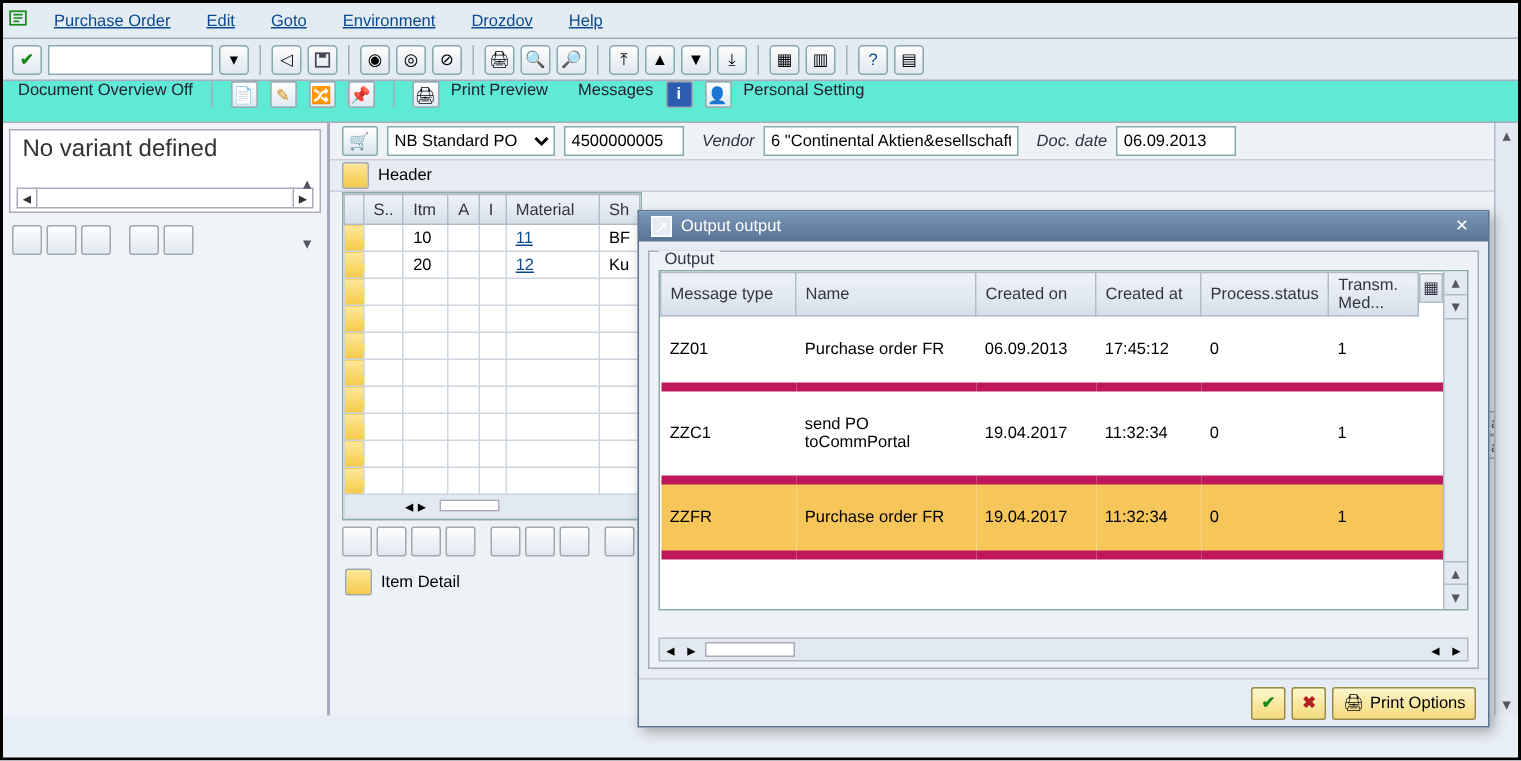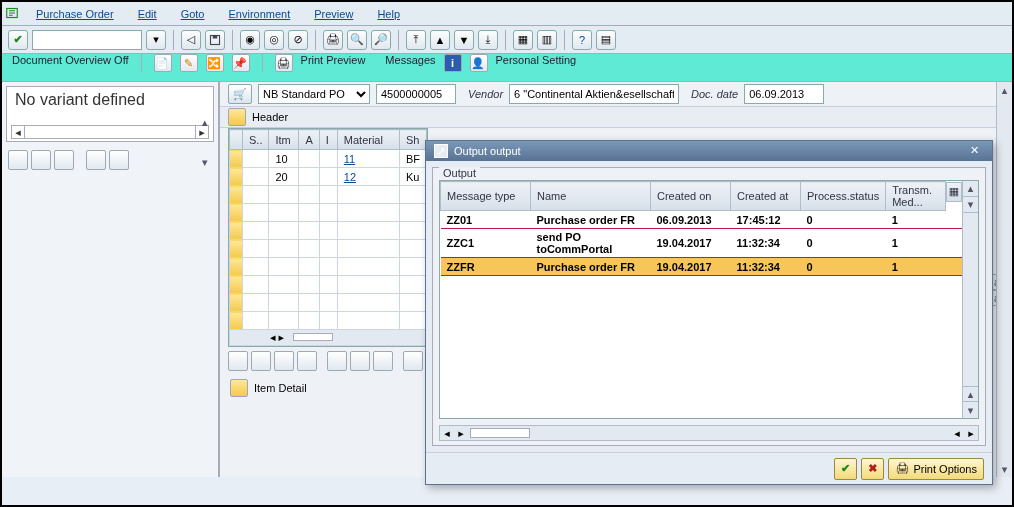--- a/index.html
+++ b/index.html
@@ -65,24 +65,24 @@
   .item-detail { display:flex; align-items:center; gap:6px; padding:4px 10px; }
   .item-detail .fold { width:18px; height:18px; border:1px solid #a0a8b0; border-radius:2px; background:linear-gradient(#ffe89a,#f5c94a);}
 
   
   .popup { position:absolute; left:423px; top:138px; width:568px; height:345px; border:1px solid #5b7390; background:#e6ecf3; box-shadow: 3px 3px 8px rgba(0,0,0,0.3); display:flex; flex-direction:column;}
   .popup .pt { height:20px; background: linear-gradient(#7b98b8,#587294); color:#fff; display:flex; align-items:center; padding:0 8px; justify-content:space-between;}
   .popup .pt .sq { width:14px; height:14px; background:#e6ecf3; border:1px solid #fff; display:flex; align-items:center; justify-content:center;}
   .popup .pt .cls { width:14px; height:14px; cursor:pointer; color:#fff; }
   .popup .grp { margin:6px; border:1px solid #aab; flex:1; background:#eef2f7; position:relative; display:flex; flex-direction:column;}
   .popup .grp .gl { position:relative; top:-1px; left:6px; background:#eef2f7; padding:0 4px; color:#334; width:fit-content;}
-  .popup .grid { margin: 0 6px 6px 6px; border:1px solid #8aa; background:#fff; flex:1; display:flex; }
+  .popup .grid { margin: 0 6px 18px 6px; border:1px solid #8aa; background:#fff; flex:1; display:flex; }
   .popup table { border-collapse:collapse; width:100%; }
   .popup th { background:linear-gradient(#eef2f7,#d6e0ea); border:1px solid #b0bcc8; padding:2px 6px; text-align:left; color:#334; font-weight:normal; height:20px;}
-  .popup td { border-bottom:1px solid #be185d; padding:2px 6px; height:18px;font-weight:bold; }
+  .popup td { border-bottom:6px solid #be185d; padding:16px 6px; height:18px; }
   .popup tr.sel td { background:#f7c65a; }
   .popup .vbar { width:16px; border-left:1px solid #b0bcc8; background:#e3e9f0; display:flex; flex-direction:column; }
   .popup .vbar .arr { height:16px; display:flex; align-items:center; justify-content:center; color:#556; border-bottom:1px solid #b0bcc8; }
   .popup .cfg { width:16px; height:20px; border-left:1px solid #b0bcc8; background:linear-gradient(#eef2f7,#d6e0ea); display:flex; align-items:center; justify-content:center; padding:0; }
   .popup .hsb { height:16px; margin:0 6px 4px 6px; border:1px solid #b0bcc8; background:#e3e9f0; display:flex; align-items:center; }
   .popup .ftr { height:32px; display:flex; justify-content:flex-end; align-items:center; gap:4px; padding:0 8px; background:#e6ecf3; border-top:1px solid #ccd;}
   .popup .ftr .b { height:22px; border:1px solid #9a8a40; background:linear-gradient(#fff6cf,#f3da7a); border-radius:2px; padding: 0 6px; display:flex; align-items:center; gap:4px; cursor:pointer;}
 
   
   .rtabs { position:absolute; right:-2px; top:192px; width:24px; }
@@ -101,21 +101,21 @@
     <span style="margin-right:6px; color:#1a8a1a;">
       <svg class="ico" viewBox="0 0 16 16">
           <rect x="1" y="2" width="14" height="12" fill="none" stroke="#1a8a1a" stroke-width="1.5"></rect>
           <path d="M4 5 h8 M4 8 h8 M4 11 h5" stroke="#1a8a1a" stroke-width="1.5"></path>
         </svg>
     </span>
     <span class="mi">Purchase Order</span>
     <span class="mi">Edit</span>
     <span class="mi">Goto</span>
     <span class="mi">Environment</span>
-    <span class="mi">Preview</span>
+    <span class="mi">Drozdov</span>
     <span class="mi">Help</span>
   </div>
 
   <div class="tb">
     <span class="btn check">✔</span>
     <input class="cmd" style="">
     <span class="btn">▾</span>
     <span class="sep"></span>
     <span class="btn">◁</span>
     <span class="btn">

